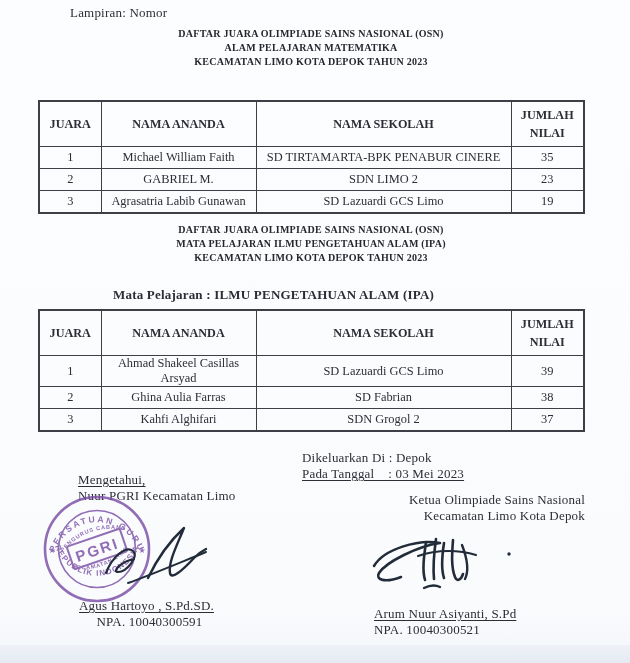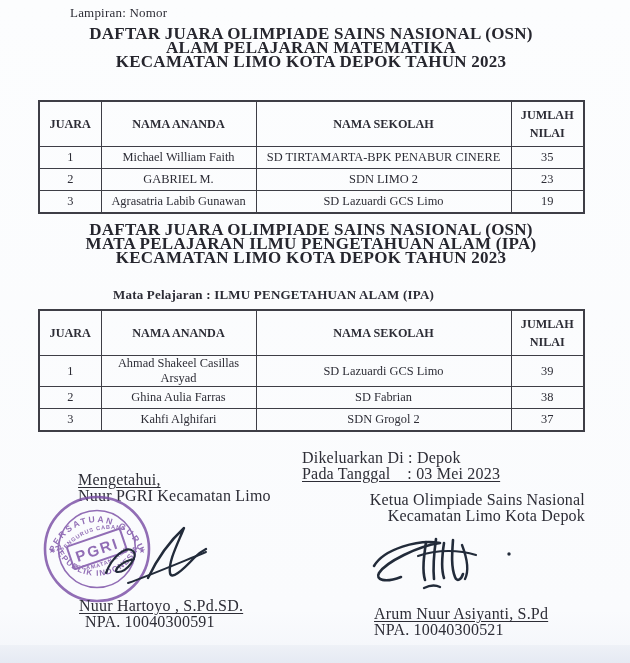--- a/index.html
+++ b/index.html
@@ -6,39 +6,39 @@
   .page {
     position:relative; width:630px; height:663px; overflow:hidden;
     background:linear-gradient(180deg,#fcfdfe 0%, #fafbfd 92%, #f3f5fa 100%);
     font-family:"Liberation Serif","DejaVu Serif",serif;
     color:#2d2d36;
   }
   .abs { position:absolute; }
   .lampiran { font-size:13px; letter-spacing:0.2px; }
   .title-block {
     left:0; width:622px; text-align:center;
-    font-weight:bold; font-size:17px; line-height:14px; letter-spacing:0.25px;
+    font-weight:bold; font-size:10px; line-height:14px; letter-spacing:0.25px;
     color:#26262e;
   }
   .subject-line { font-weight:bold; font-size:13px; letter-spacing:0.2px; }
   .doc-table {
     border-collapse:collapse; table-layout:fixed; width:545px;
     border:2px solid #3e3e46; background:transparent;
   }
   .doc-table th, .doc-table td {
     border:1.4px solid #3e3e46; text-align:center; vertical-align:middle;
     padding:0 3px; overflow:hidden;
   }
   .doc-table th { font-weight:bold; height:44px; line-height:18px; font-size:12.2px; }
   .doc-table td { height:21px; font-size:12.4px; font-weight:normal; }
   .doc-table col.c1 { width:62px; }
   .doc-table col.c2 { width:155px; }
   .doc-table col.c3 { width:255px; }
   .doc-table col.c4 { width:73px; }
-  .txt { font-size:16px; line-height:16px; letter-spacing:0.2px; }
+  .txt { font-size:13px; line-height:16px; letter-spacing:0.2px; }
   .u { text-decoration:underline; text-underline-offset:2px; }
   .pre { white-space:pre; }
   .sig-title { text-align:right; }
   .bottom-bar {
     left:0; top:645px; width:630px; height:18px;
     background:linear-gradient(180deg,#eef1f7 0%, #e5eaf3 100%);
   }
   .stamp-svg { opacity:0.82; }
   .sig-svg path { fill:none; stroke:var(--ink,#222b3a); stroke-linecap:round; stroke-linejoin:round; }
 </style>
@@ -193,22 +193,22 @@
     <path d="M70,7 C68,21 67,36 68,47" stroke-width="2.6"></path>
     <path d="M78,11 C76,24 75,37 78,46" stroke-width="2.6"></path>
     <path d="M87,8 C86,22 85,35 89,45 C91,50 95,48 97,42" stroke-width="2.6"></path>
     <path d="M52,24 C72,17 94,18 110,23" stroke-width="2.2"></path>
     <path d="M96,13 C101,26 103,39 99,47" stroke-width="2.4"></path>
     <path d="M58,56 C64,53 70,53 74,55" stroke-width="2.4"></path>
     <circle cx="143" cy="22" r="1.7" fill="var(--ink,#222b3a)" stroke="none"></circle>
   </svg>
 
   <div class="abs txt" style="left:79px; top:598px;">
-    <div class="u">Nuur Hartoyo , S.Pd.SD.</div>
-    <div style="padding-left:6px;">NPA. 10040300591</div>
+    <div class="u">Agus Hartoyo , S.Pd.SD.</div>
+    <div style="padding-left:6px;text-align:center;">NPA. 10040300591</div>
   </div>
 
   <div class="abs txt" style="left:374px; top:606px;">
     <div class="u">Arum Nuur Asiyanti, S.Pd</div>
     <div>NPA. 10040300521</div>
   </div>
 
   <div class="abs bottom-bar"></div>
 
 </div>

